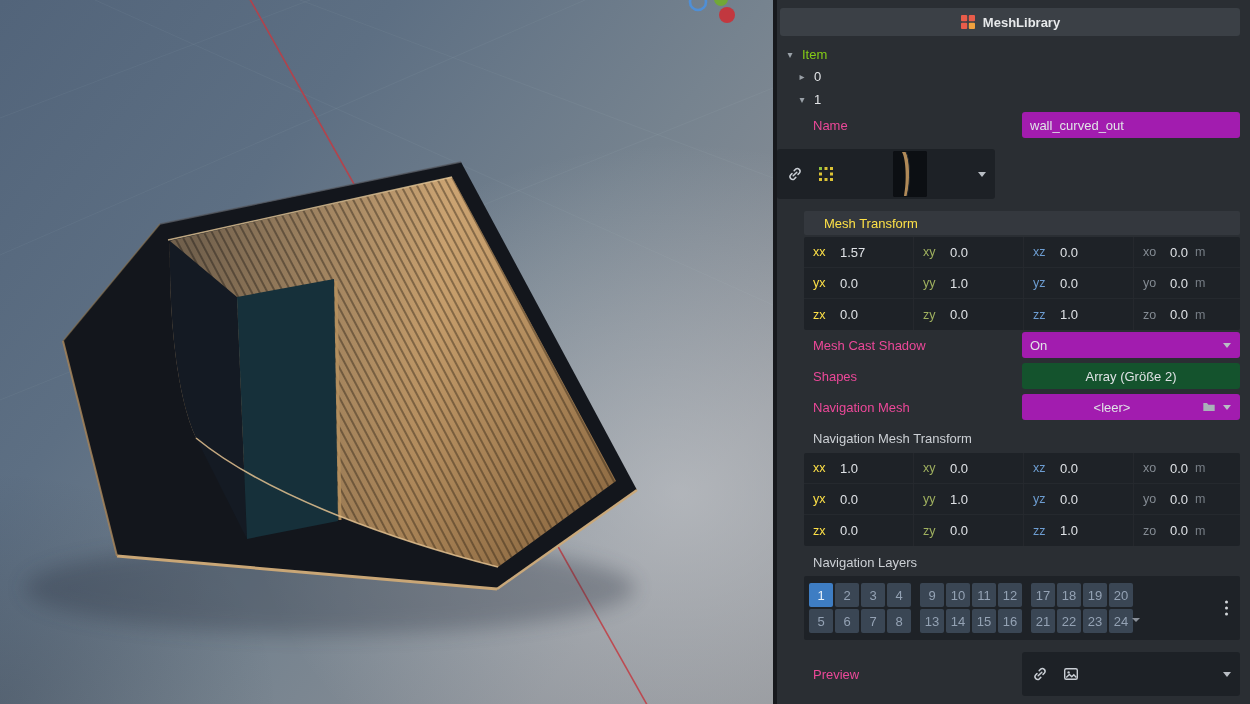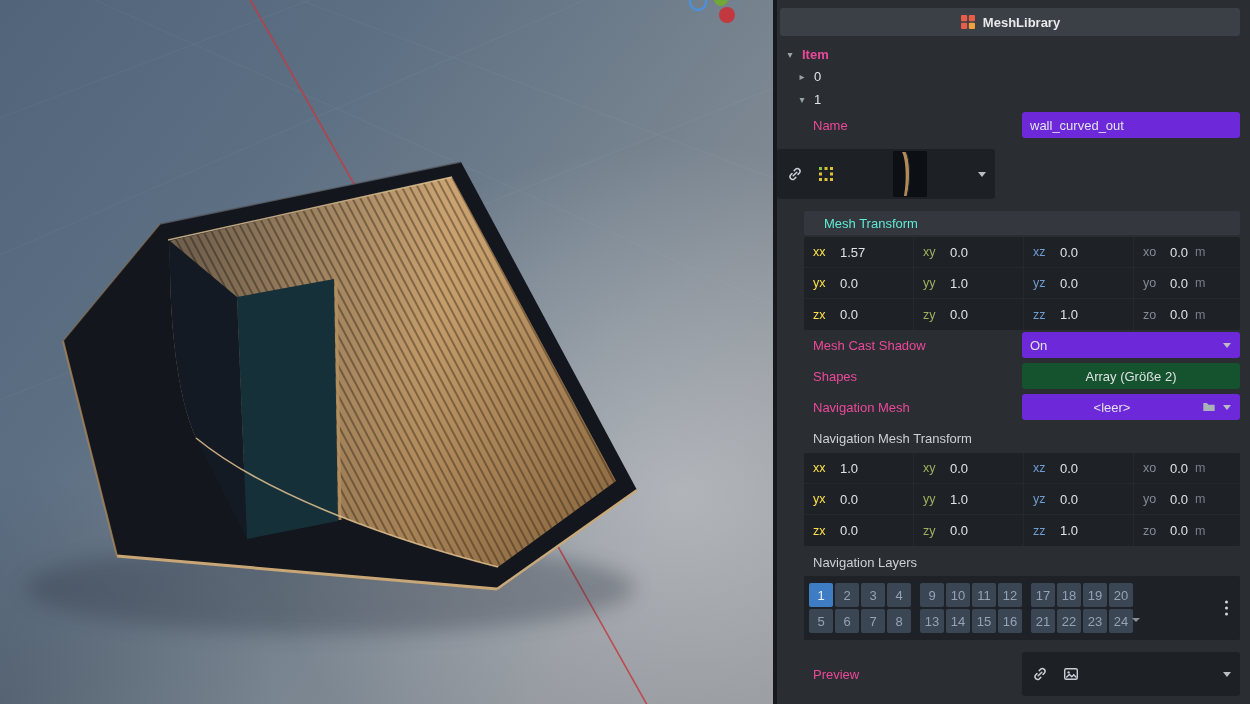--- a/index.html
+++ b/index.html
@@ -18,44 +18,44 @@
 .sep{width:4px;height:704px;background:#17191d;flex:0 0 4px;}
 
 
 .inspector{width:473px;height:704px;flex:0 0 473px;background:#2a2e33;font-size:13px;color:#c9cdd2;overflow:hidden;}
 .hdr{margin:8px 10px 0 3px;height:28px;background:#3b4046;border-radius:3px;display:flex;align-items:center;justify-content:center;gap:7px;}
 .hdr .ttl{font-weight:bold;color:#e7e9eb;}
 
 .tree-row{display:flex;align-items:center;gap:8px;}
 .tw{color:#9aa1a8;font-size:10px;width:8px;text-align:center;}
 .tree-root{margin-top:7px;height:22px;padding-left:9px;}
-.tree-root .lbl{font-weight:bold;color:#ec4899;}
+.tree-root .lbl{font-weight:normal;color:#84cc16;}
 .tree-child{height:22px;padding-left:21px;color:#e2e4e7;}
 .tree-child.open{height:24px;}
 
 .prow{display:flex;align-items:center;}
 .prow .plabel{flex:1;padding-left:36px;color:#ec4899;}
 .editor{width:218px;margin-right:10px;flex:0 0 218px;}
-.field{background:#6d28d9;border-radius:3px;height:26px;display:flex;align-items:center;color:#e1e4e7;}
+.field{background:#a21caf;border-radius:3px;height:26px;display:flex;align-items:center;color:#e1e4e7;}
 .field .val{padding-left:8px;}
 .chev{width:0;height:0;border-left:4px solid transparent;border-right:4px solid transparent;border-top:5px solid #b9bec4;}
 .dd .chev{margin-left:auto;margin-right:9px;}
 .btnfield{background:#14532d;border-radius:3px;height:26px;display:flex;align-items:center;justify-content:center;color:#dfe2e5;}
 .ddc .val{flex:1;text-align:center;padding-left:0;}
 .ddc .fold{margin-right:7px;}
 
 .bigfield{height:50px;background:#1d2126;border-radius:3px;display:flex;align-items:center;padding-left:10px;}
 .pfield{height:44px;background:#1d2126;border-radius:3px;display:flex;align-items:center;padding-left:10px;}
 .ic16{width:16px;height:16px;flex:0 0 16px;display:block;}
 .ic14{width:14px;height:14px;flex:0 0 14px;display:block;}
 .bigfield .ic16 + .ic16, .pfield .ic16 + .ic16{margin-left:15px;}
 .thumb{width:34px;height:46px;background:#0c0f13;border-radius:2px;margin-left:59px;overflow:hidden;flex:0 0 34px;}
 .bigfield .chev,.pfield .chev{margin-left:auto;margin-right:9px;}
 
-.secbar{margin:12px 10px 0 27px;height:24px;background:#34383e;border-radius:2px;display:flex;align-items:center;padding-left:20px;color:#5eead4;}
+.secbar{margin:12px 10px 0 27px;height:24px;background:#34383e;border-radius:2px;display:flex;align-items:center;padding-left:20px;color:#fde047;}
 .plain{margin-left:36px;height:22px;display:flex;align-items:center;color:#ccd0d5;}
 
 .tgrid{margin:2px 10px 0 27px;width:436px;background:#1e2227;border-radius:2px;}
 .trow{display:grid;grid-template-columns:110px 110px 110px 106px;height:31px;border-bottom:1px solid rgba(255,255,255,.035);}
 .trow:last-child{border-bottom:none;}
 .tcell{display:flex;align-items:center;padding-left:9px;border-right:1px solid rgba(255,255,255,.03);}
 .tcell:last-child{border-right:none;}
 .axl{width:18px;margin-right:9px;font-size:12.5px;}
 .c1{color:#fde047}.c2{color:#9fb05f}.c3{color:#6d9dd1}.c4{color:#848b93}
 .axv{color:#dfe2e6;}

